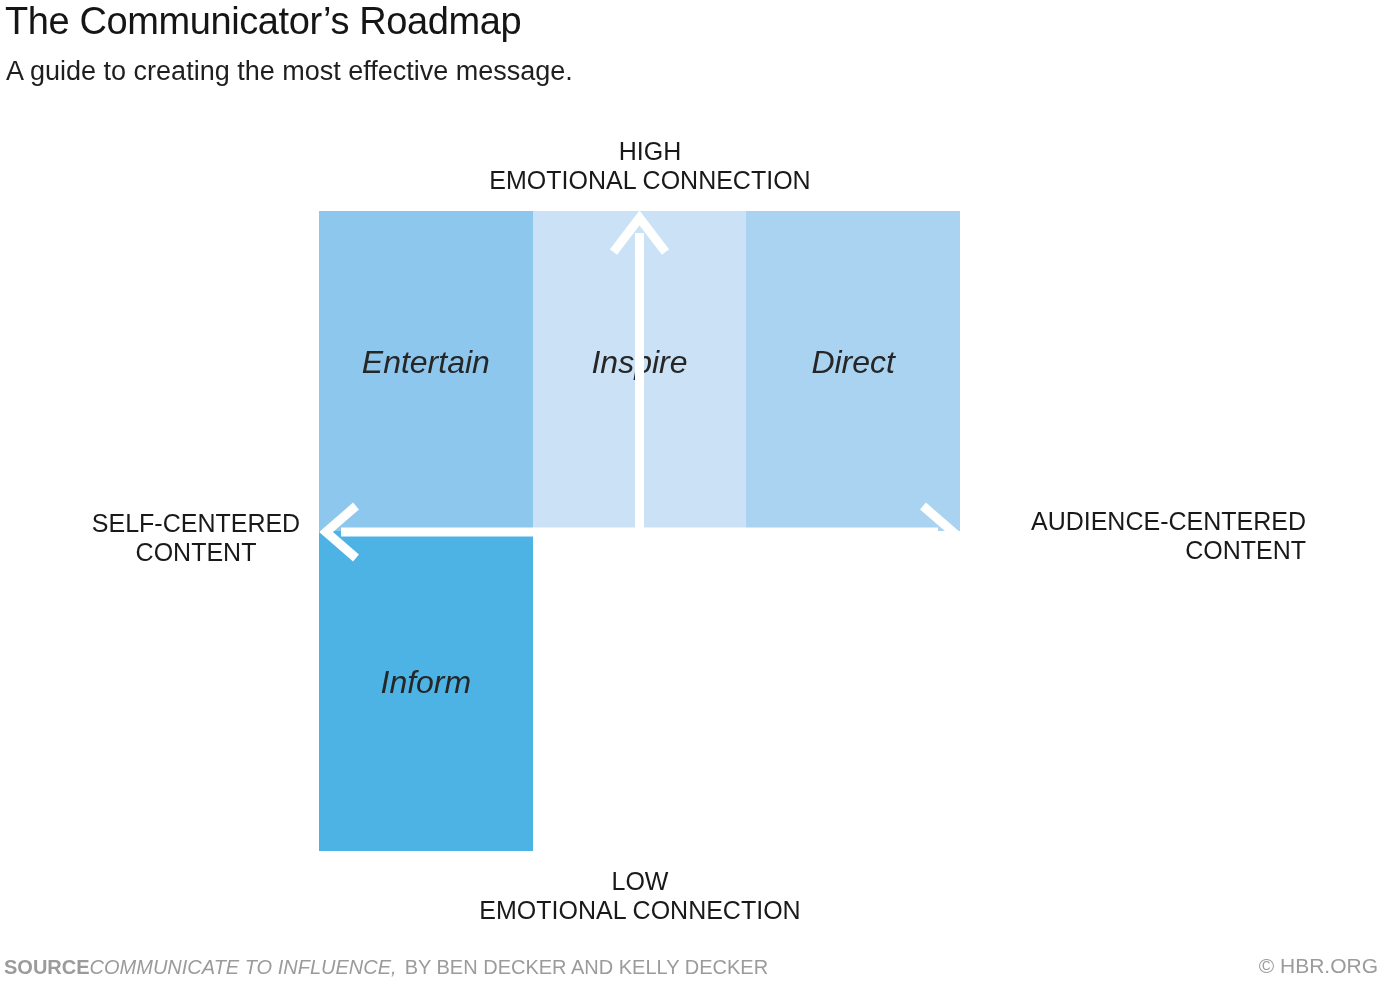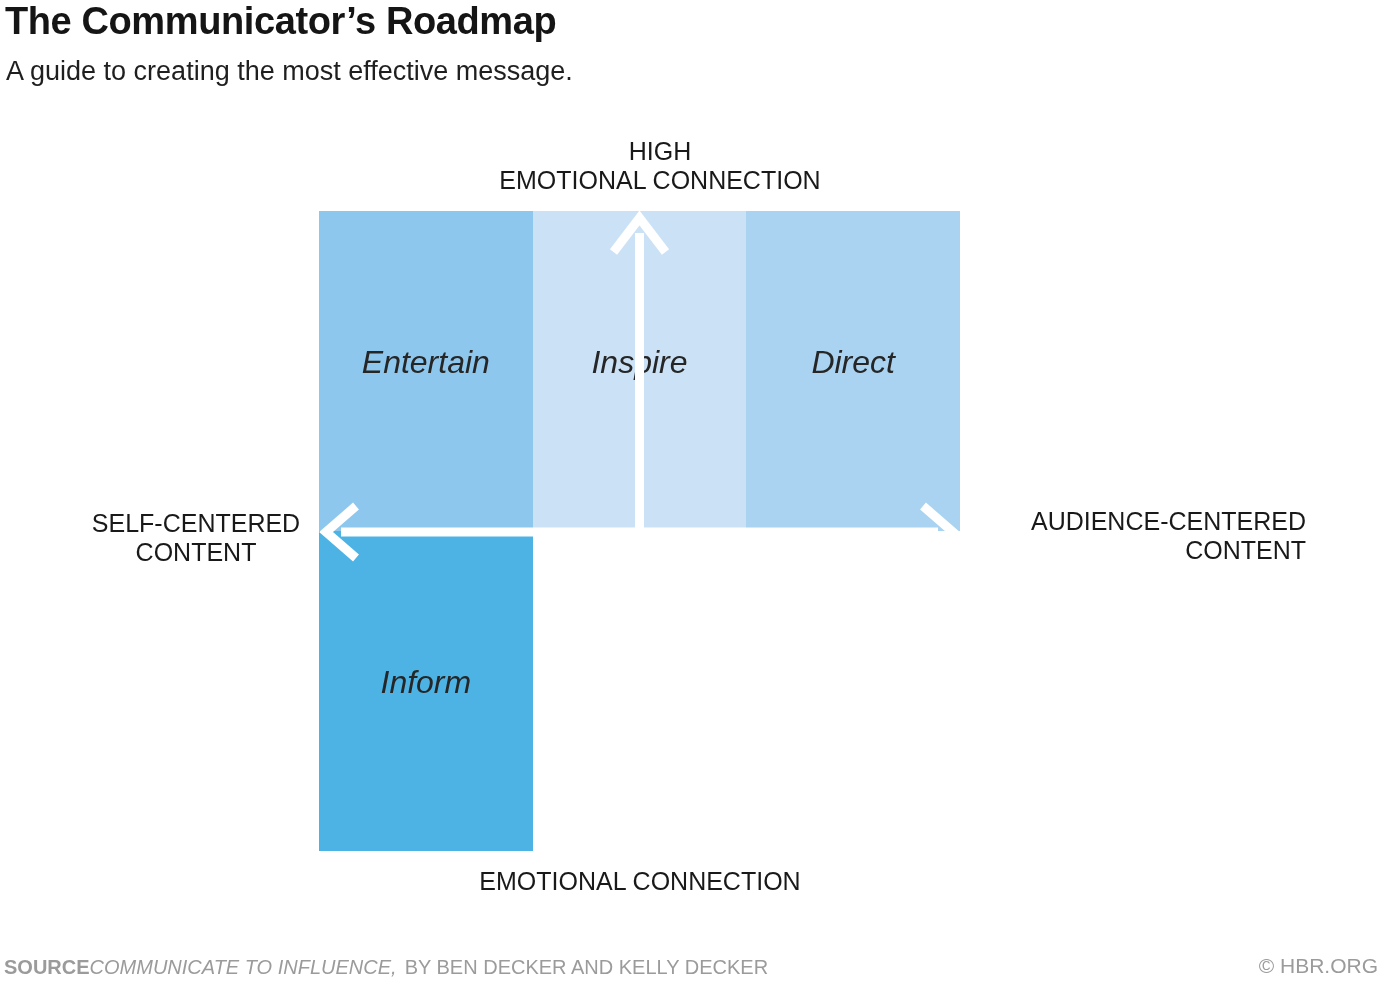--- a/index.html
+++ b/index.html
@@ -10,21 +10,21 @@
     background: #ffffff;
     font-family: "Liberation Sans", sans-serif;
     overflow: hidden;
   }
 
   
   .title {
     position: absolute;
     left: 5px; top: 0px;
     font-size: 38px;
-    font-weight: bold;
+    font-weight: normal;
     color: #151515;
     letter-spacing: -0.4px;
   }
   .subtitle {
     position: absolute;
     left: 6px; top: 56px;
     font-size: 27px;
     font-weight: normal;
     color: #1f1f1f;
   }
@@ -63,21 +63,21 @@
   }
 
   
   .axis-label {
     position: absolute;
     text-align: center;
     font-size: 25px;
     line-height: 28.5px;
     color: #191919;
   }
-  .axis-top    { left: 340px; width: 640px; top: 137px; }
+  .axis-top    { left: 330px; width: 640px; top: 137px; }
   .axis-bottom { left: 320px; width: 640px; top: 867px; }
   .axis-left   { left: 26px;  width: 340px; top: 509px; }
   .axis-right  { left: 946px; width: 360px; top: 507px; text-align: right; }
 
   
   .footer-left {
     position: absolute;
     left: 4px; top: 956px;
     font-size: 20px;
     color: #9b9b9b;
@@ -110,20 +110,21 @@
     <div>SELF-CENTERED</div>
     <div>CONTENT</div>
   </div>
 
   <div class="axis-label axis-right">
     <div>AUDIENCE-CENTERED</div>
     <div>CONTENT</div>
   </div>
 
   <div class="axis-label axis-bottom">
+    <div>LOW</div>
     <div>EMOTIONAL CONNECTION</div>
   </div>
 
   <div class="chart">
     <div class="quadrant" style="background-color: rgb(142, 199, 237);">
       <span class="quadrant-label">Entertain</span>
     </div>
     <div class="quadrant" style="background-color: rgb(203, 226, 246);">
       <span class="quadrant-label">Inspire</span>
     </div>

